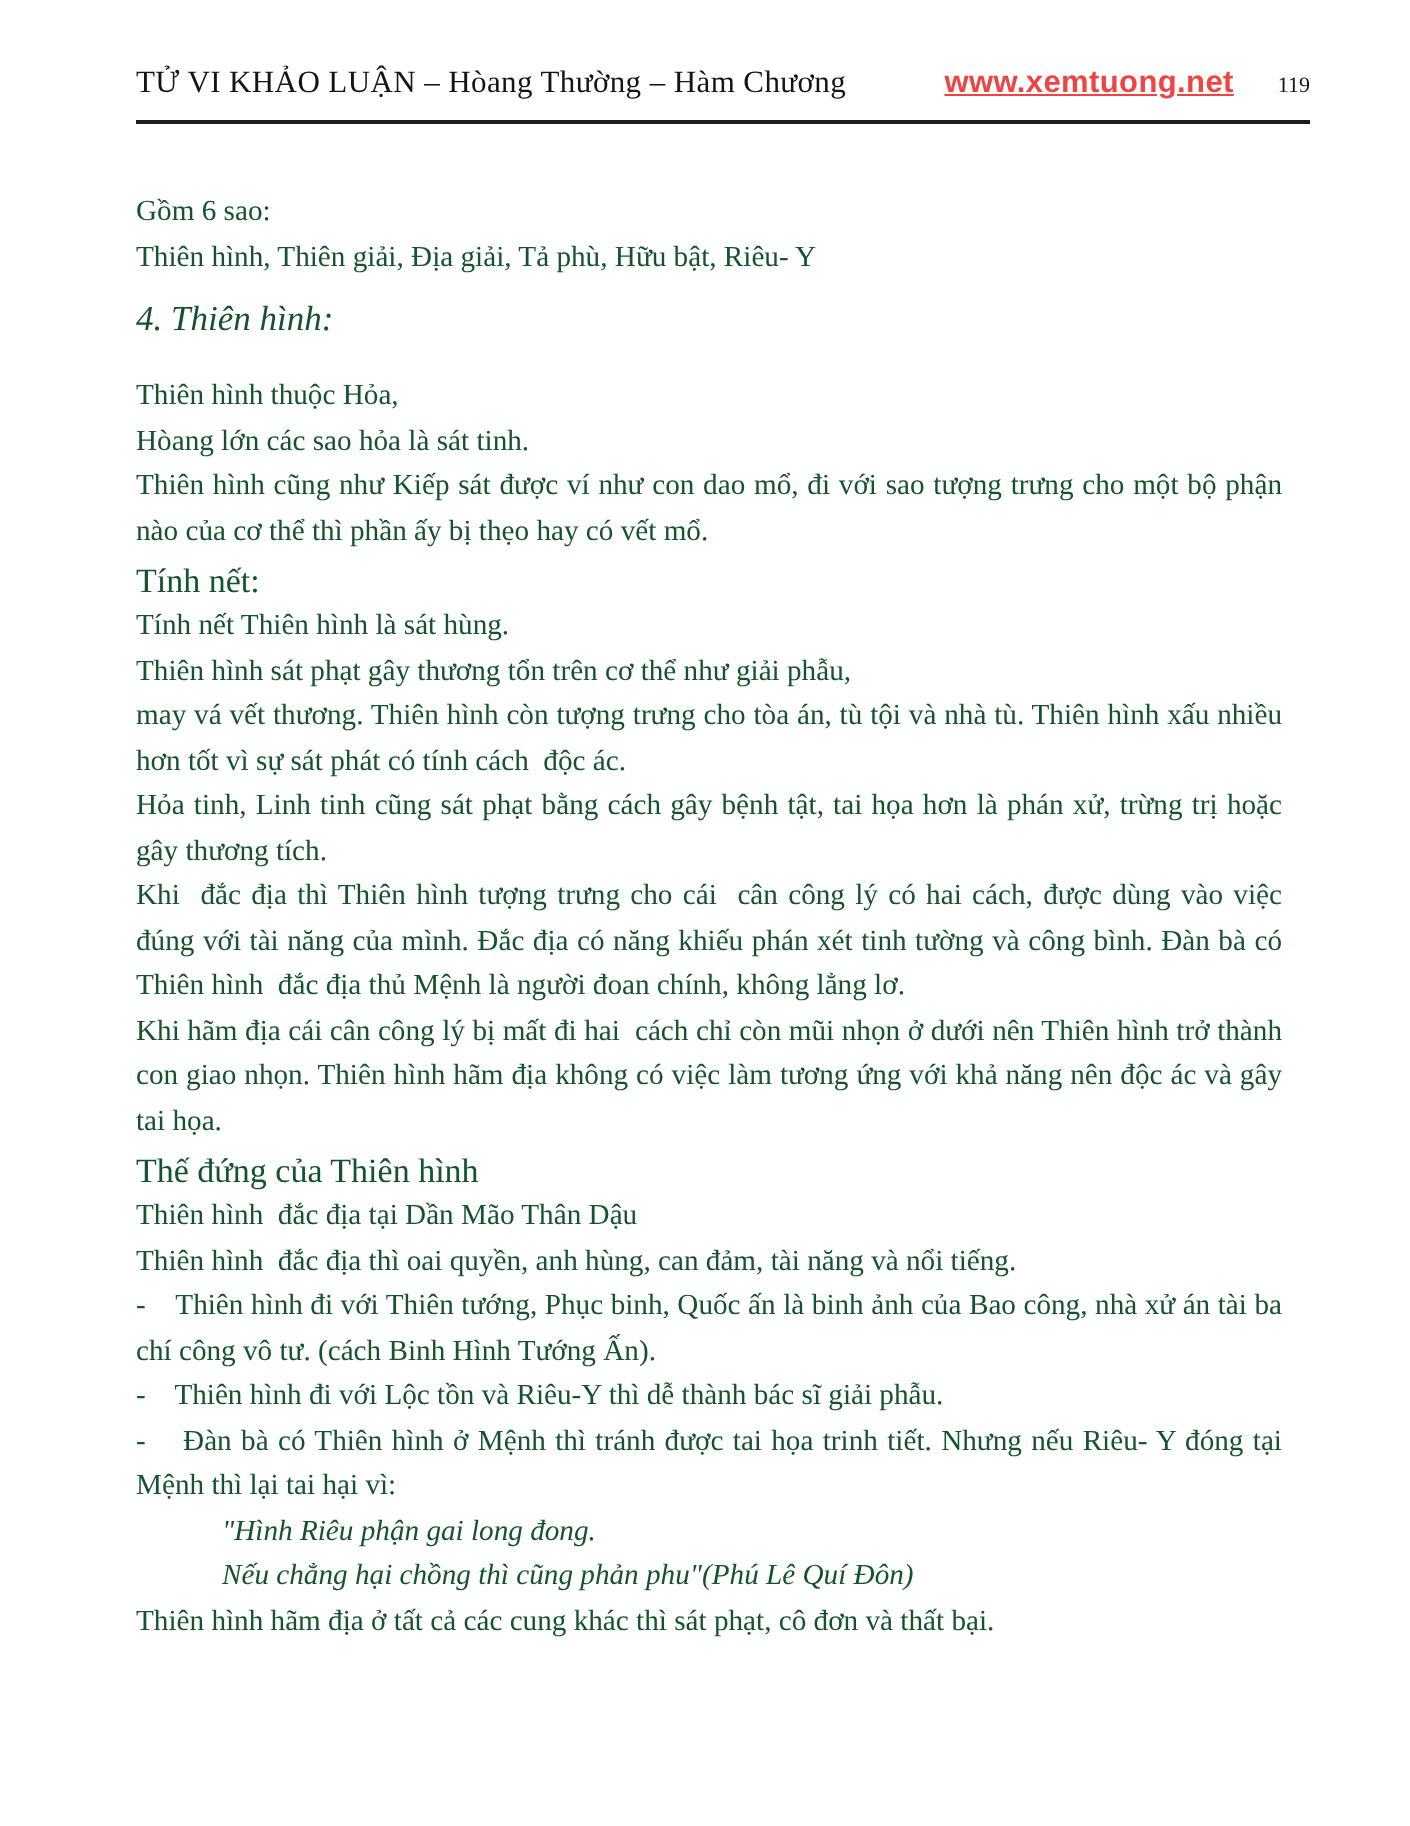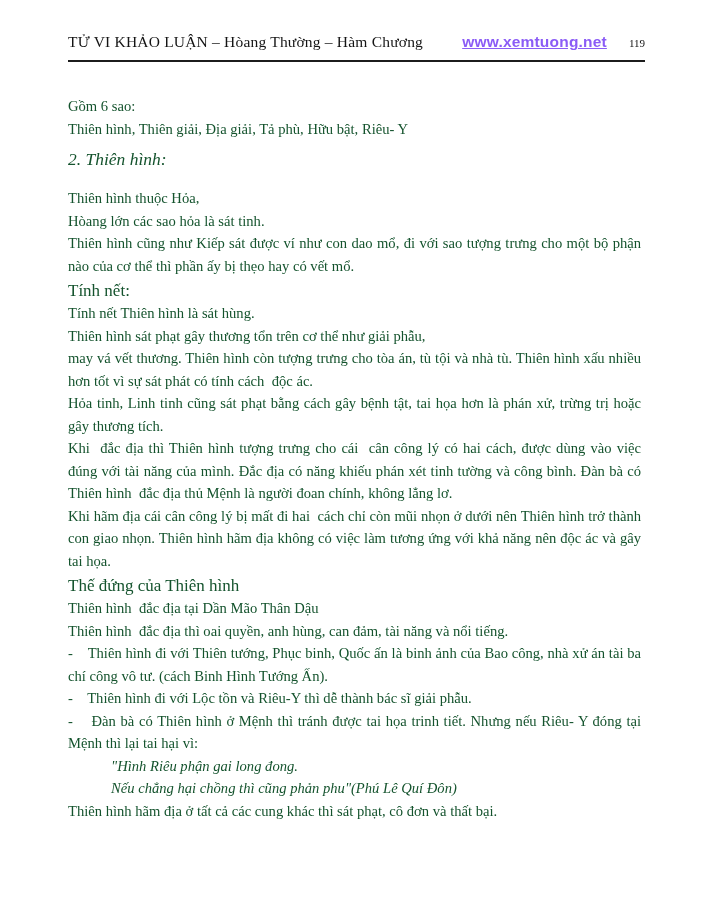--- a/index.html
+++ b/index.html
@@ -13,38 +13,38 @@
     height: 913px;
     background: #ffffff;
     overflow: hidden;
     color: #141414;
   }
   
   #header {
     position: absolute;
     top: 33px;
     left: 68px;
-    right: 60px;
+    right: 50px;
     display: flex;
     align-items: baseline;
     padding-bottom: 9px;
     border-bottom: 2px solid #1c1c1c;
     font-family: "Liberation Serif", serif;
   }
   .hdr-title {
     font-size: 15.5px;
     letter-spacing: 0.2px;
     white-space: nowrap;
   }
   .hdr-link {
     margin-left: auto;
     font-family: "Liberation Sans", sans-serif;
     font-weight: bold;
     font-size: 15.5px;
-    color: #8b5cf6;
+    color: #ef4444;
     text-decoration: underline;
     letter-spacing: 0.2px;
   }
   .hdr-page {
     margin-left: 22px;
     font-size: 11px;
   }
   
   #content {
     position: absolute;
@@ -87,21 +87,21 @@
 
   <div id="header">
     <span class="hdr-title">TỬ VI KHẢO LUẬN – Hòang Thường – Hàm Chương</span>
     <a class="hdr-link" href="#">www.xemtuong.net</a>
     <span class="hdr-page">119</span>
   </div>
 
   <main id="content">
       <div class="blk text">Gồm 6 sao:</div>
       <div class="blk text">Thiên hình, Thiên giải, Địa giải, Tả phù, Hữu bật, Riêu- Y</div>
-      <div class="blk section-title">2. Thiên hình:</div>
+      <div class="blk section-title">4. Thiên hình:</div>
       <div class="blk text">Thiên hình thuộc Hỏa,</div>
       <div class="blk text">Hòang lớn các sao hỏa là sát tinh.</div>
       <div class="blk text">Thiên hình cũng như Kiếp sát được ví như con dao mổ, đi với sao tượng trưng cho một bộ phận nào của cơ thể thì phần ấy bị thẹo hay có vết mổ.</div>
       <div class="blk sub-title">Tính nết:</div>
       <div class="blk text">Tính nết Thiên hình là sát hùng.</div>
       <div class="blk text">Thiên hình sát phạt gây thương tổn trên cơ thể như giải phẫu,</div>
       <div class="blk text">may vá vết thương. Thiên hình còn tượng trưng cho tòa án, tù tội và nhà tù. Thiên hình xấu nhiều hơn tốt vì sự sát phát có tính cách  độc ác.</div>
       <div class="blk text">Hỏa tinh, Linh tinh cũng sát phạt bằng cách gây bệnh tật, tai họa hơn là phán xử, trừng trị hoặc gây thương tích.</div>
       <div class="blk text">Khi  đắc địa thì Thiên hình tượng trưng cho cái  cân công lý có hai cách, được dùng vào việc  đúng với tài năng của mình. Đắc địa có năng khiếu phán xét tinh tường và công bình. Đàn bà có Thiên hình  đắc địa thủ Mệnh là người đoan chính, không lẳng lơ.</div>
       <div class="blk text">Khi hãm địa cái cân công lý bị mất đi hai  cách chỉ còn mũi nhọn ở dưới nên Thiên hình trở thành con giao nhọn. Thiên hình hãm địa không có việc làm tương ứng với khả năng nên độc ác và gây tai họa.</div>

